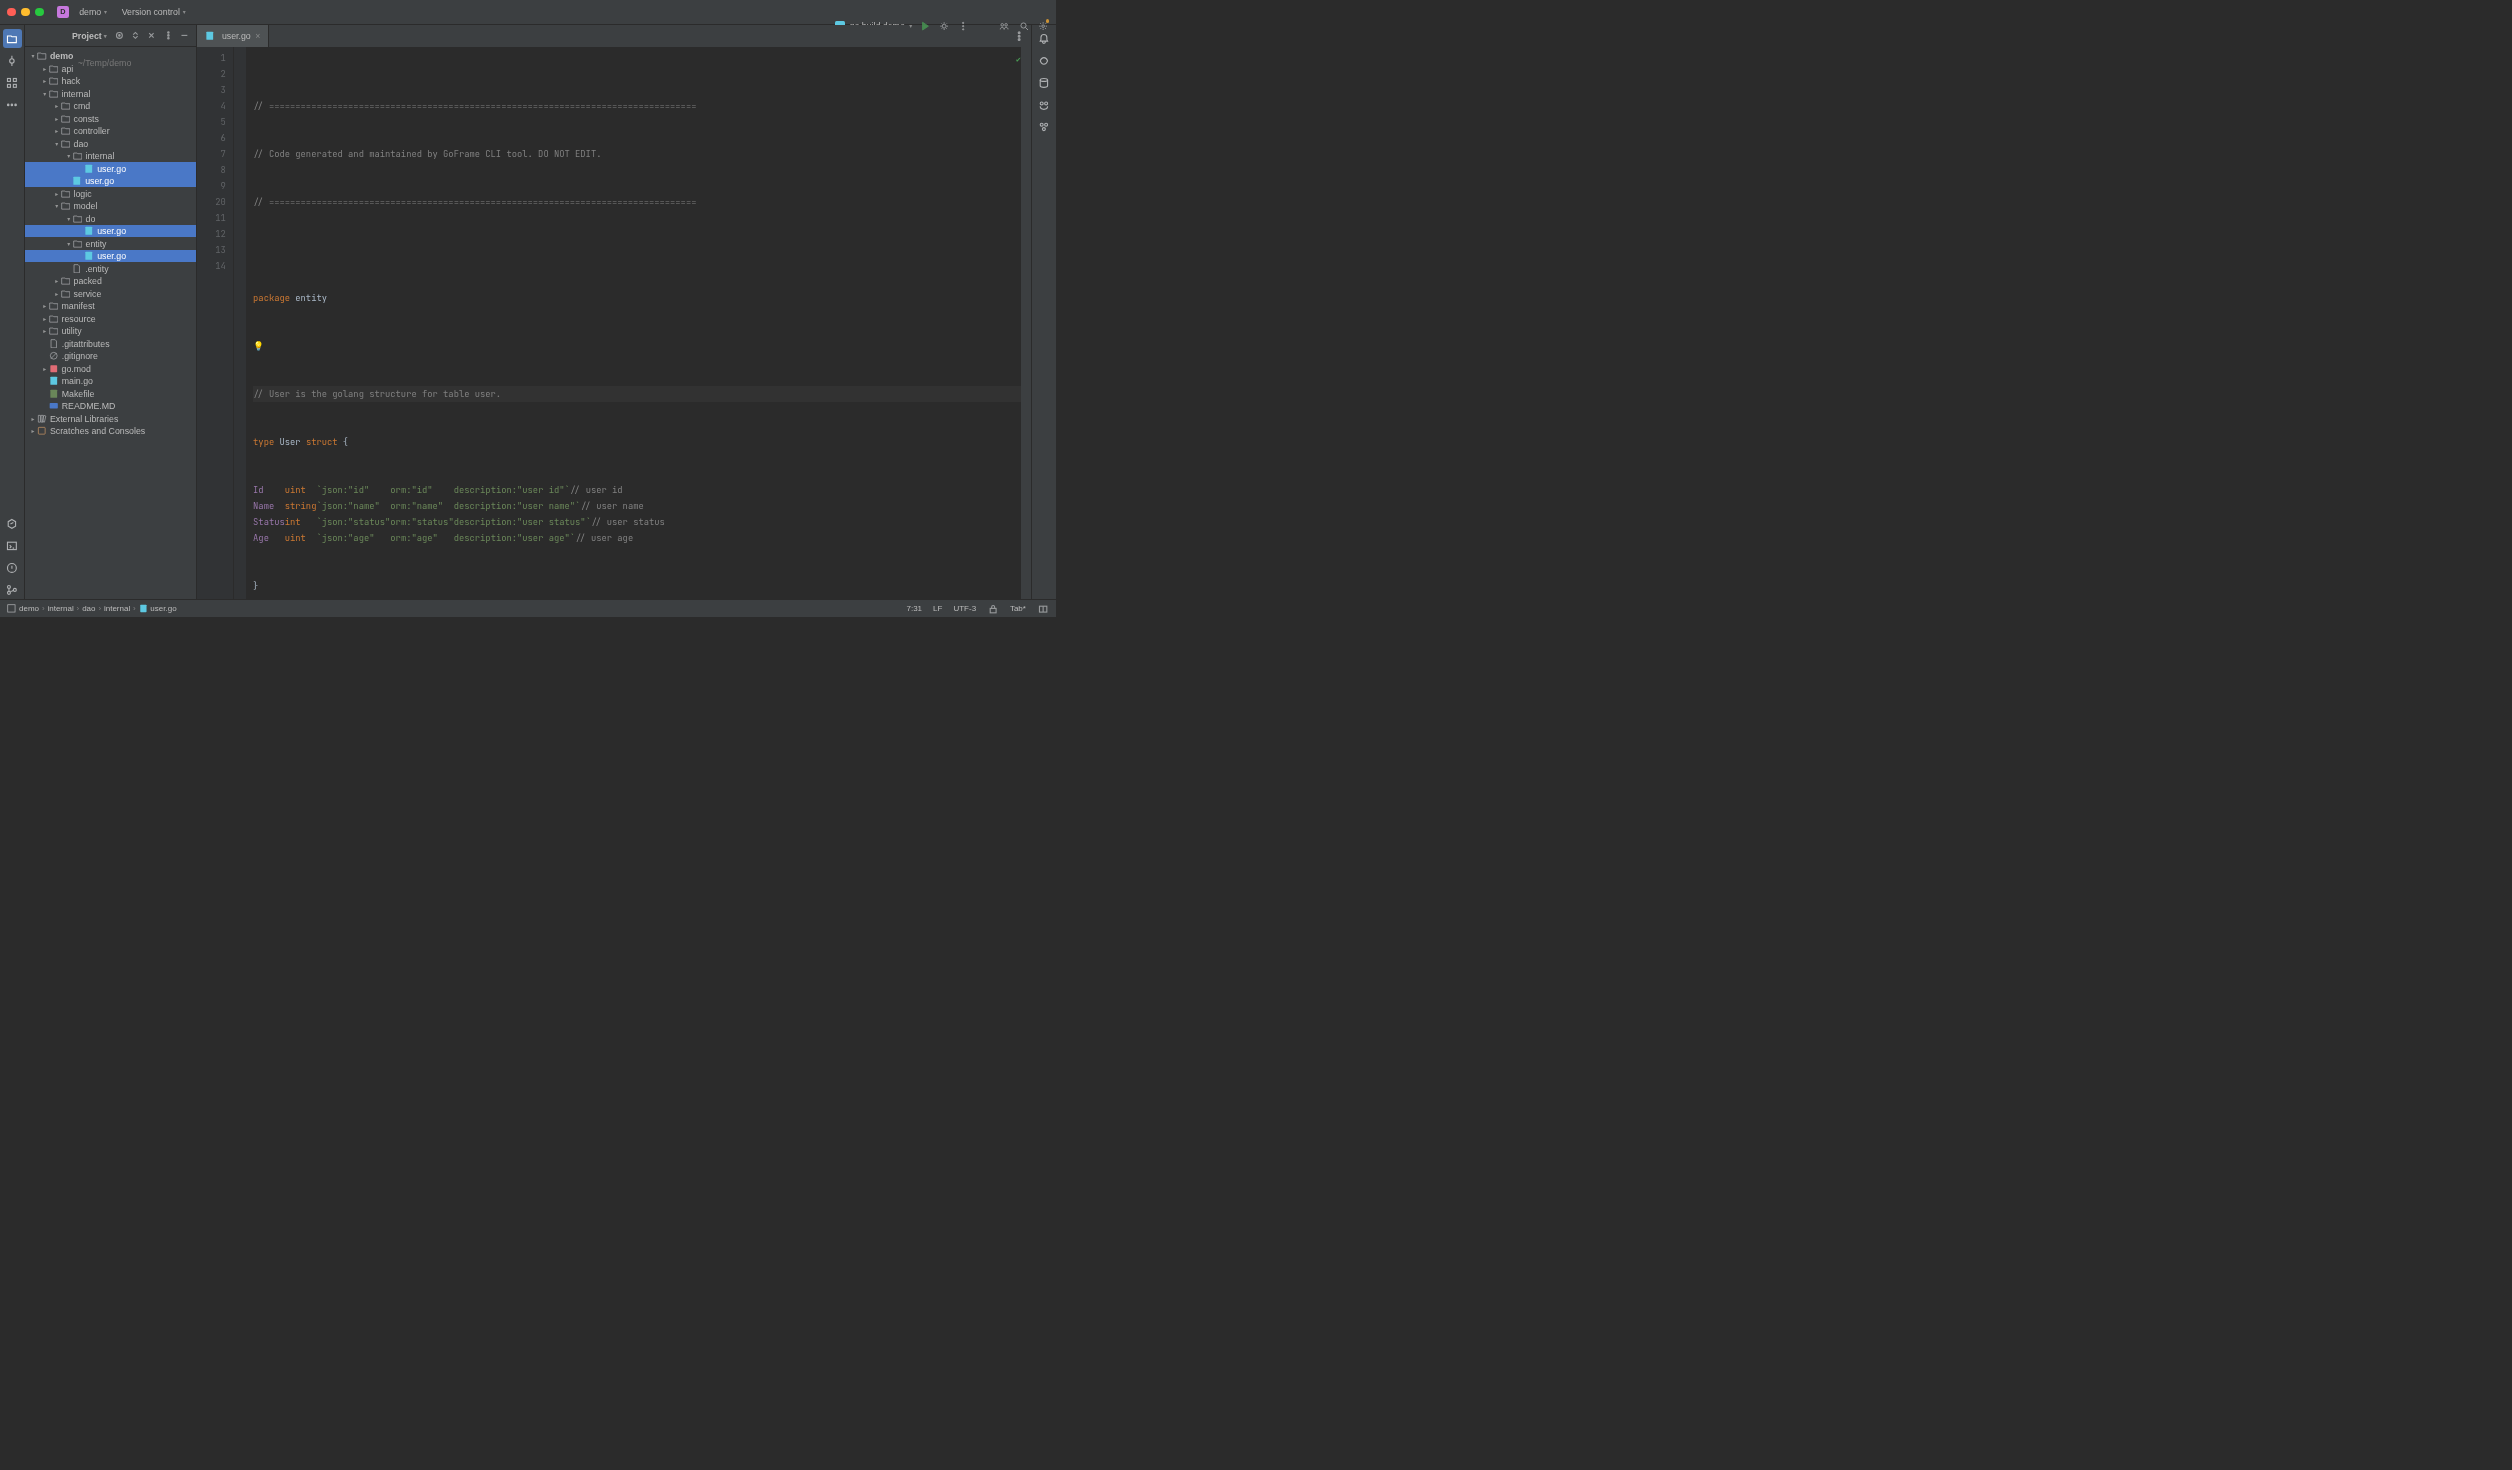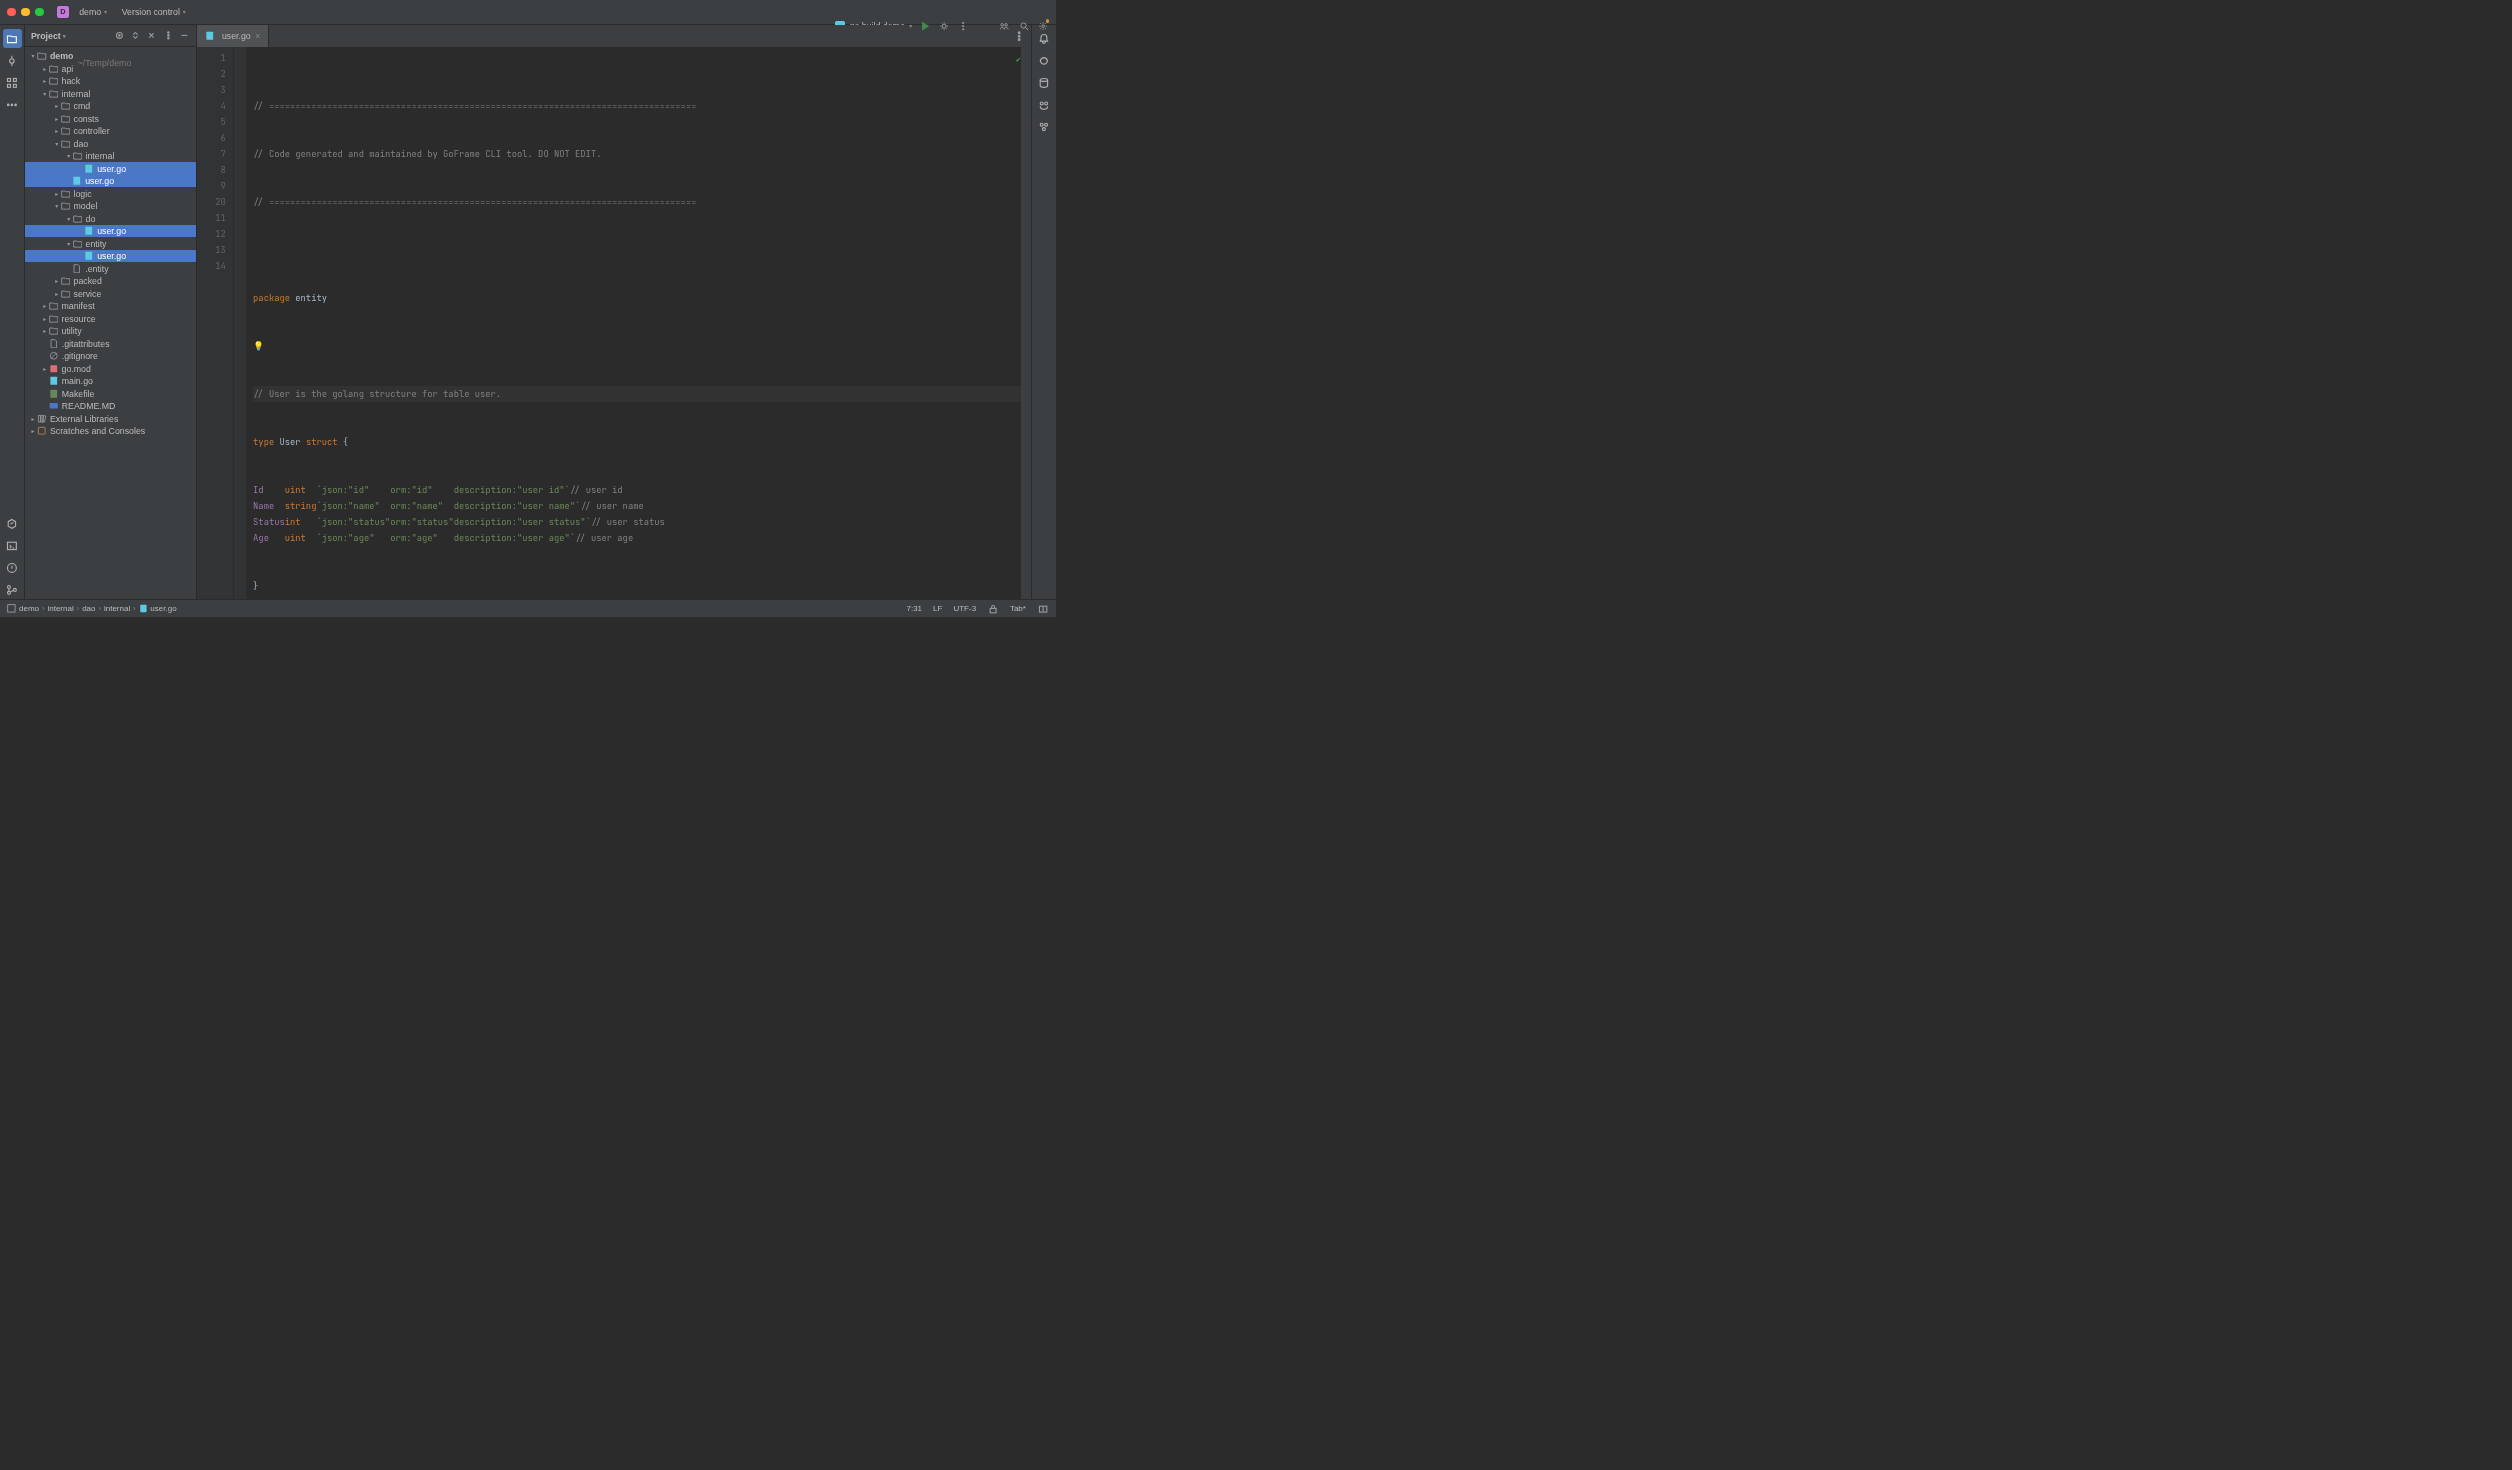--- a/index.html
+++ b/index.html
@@ -79,21 +79,21 @@
   flex-direction: column;
 }
 .sp-header {
   height: 22px;
   display: flex;
   align-items: center;
   padding: 0 5.9px;
   justify-content: space-between;
   border-bottom: 0.7px solid #2b2b2b;
 }
-.sp-title { font-weight: 600; color: #bbb; display: flex; align-items: center; gap: 2px; }
+.sp-title { font-weight: 600; color: #bbb; display: flex; align-items: center; gap: 2px; margin-left: 41px; }
 .sp-tools { display: flex; gap: 4.4px; }
 .sp-tools .tb-icon svg { width: 8.8px; height: 8.8px; }
 
 .tree { flex: 1; overflow: auto; font-size: 8.8px; padding: 2.9px 0; }
 .tree-row {
   display: flex;
   align-items: center;
   height: 12.5px;
   padding-right: 4.4px;
   cursor: default;

